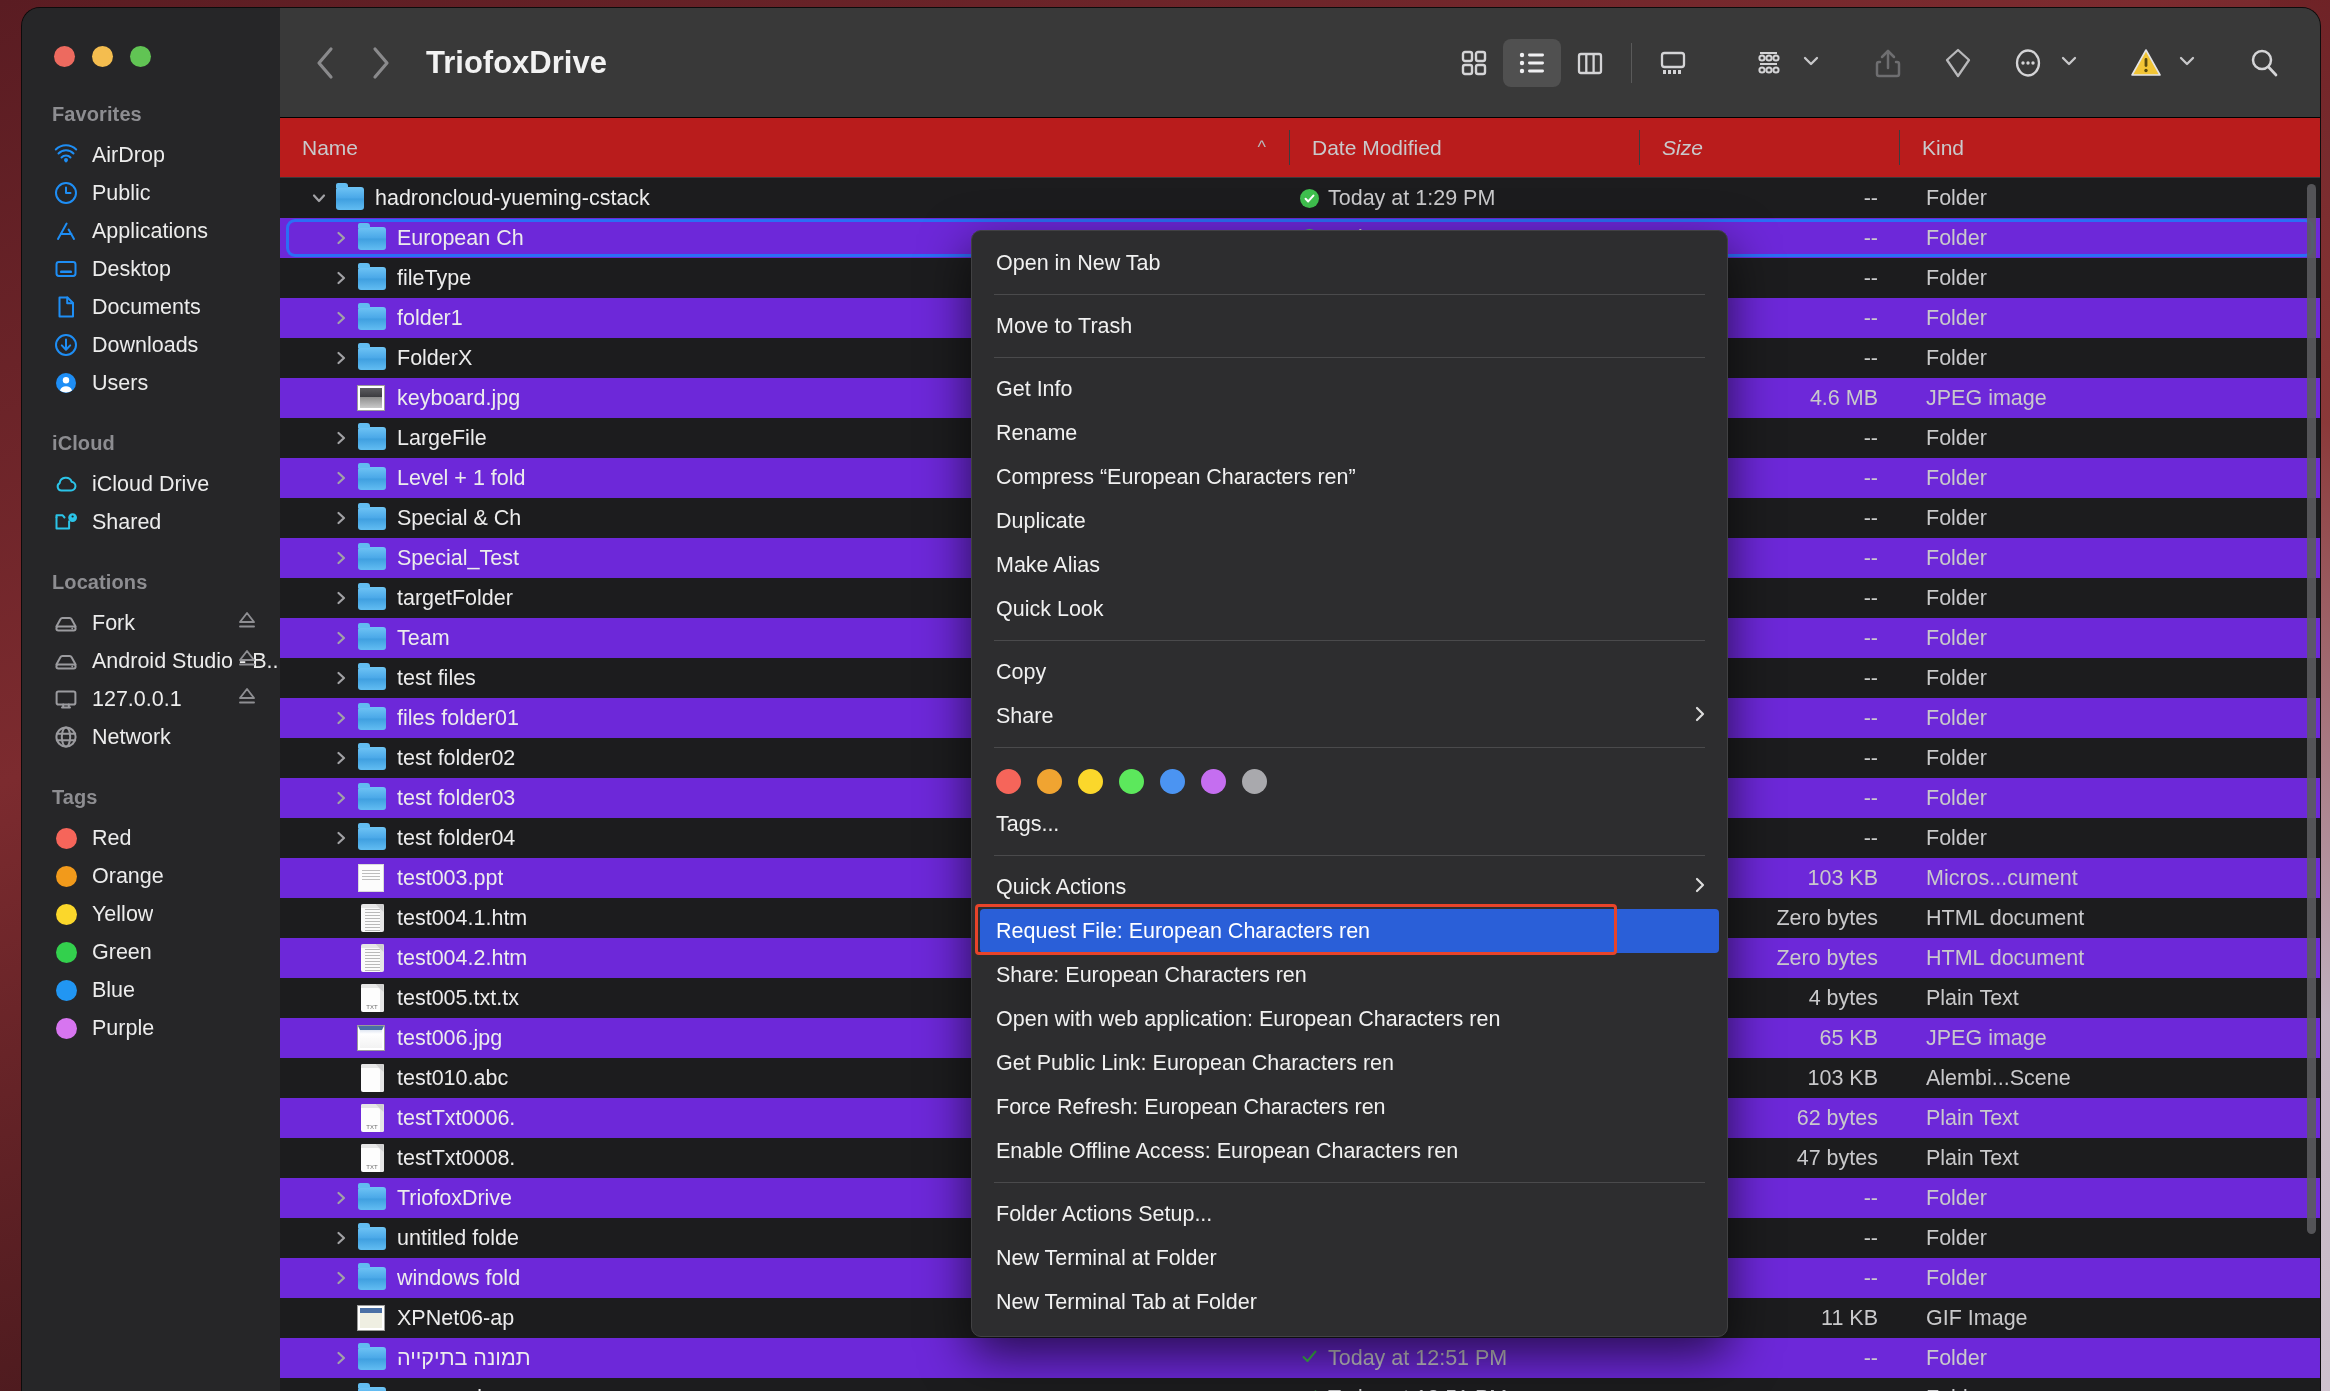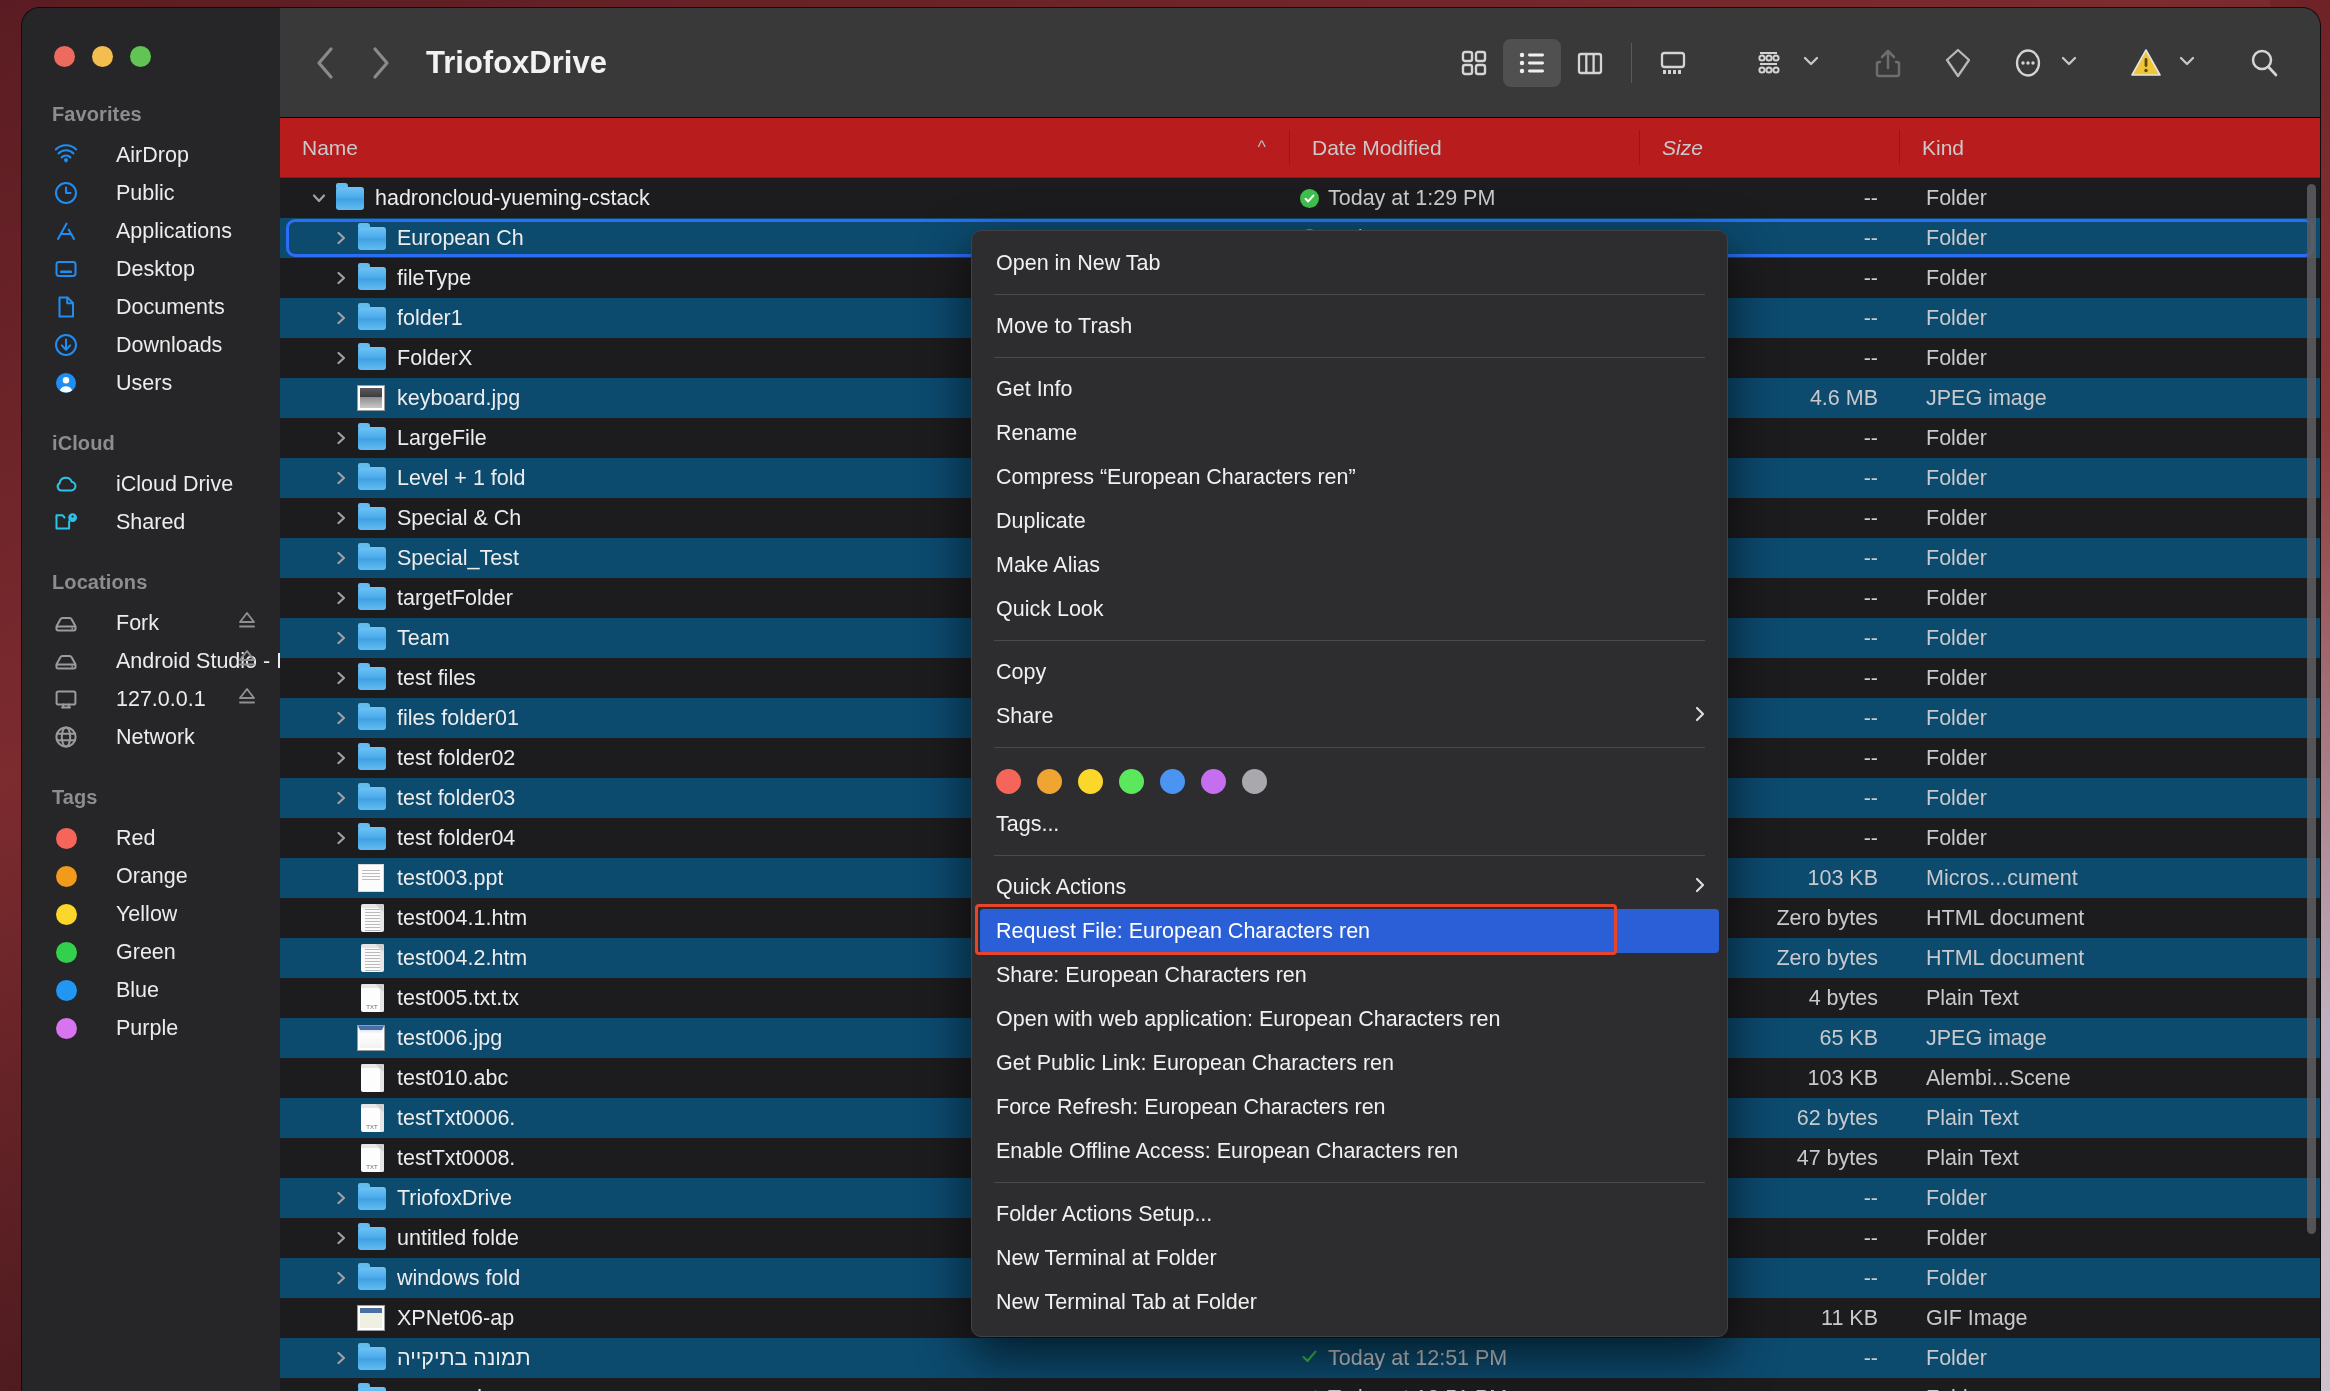--- a/index.html
+++ b/index.html
@@ -52,21 +52,20 @@
     color: #8d8d91; font-size: 20px; font-weight: 700;
     padding: 0 0 0 30px; margin-top: 30px; margin-bottom: 10px;
     letter-spacing: .1px;
   }
   #sidebar .first-group { margin-top: 36px; }
   .sb-item {
     display: flex; align-items: center;
     height: 38px; padding-left: 30px;
     color: #ececec; font-size: 21.5px;
     position: relative;
-    gap: 24px;
   }
   .sb-icon { width: 28px; height: 28px; flex: 0 0 28px; margin-right: 12px;
              display: flex; align-items: center; justify-content: center; }
   .sb-icon svg { display: block; }
   .sb-label { white-space: nowrap; overflow: hidden; }
   .sb-eject { position: absolute; right: 22px; top: 50%; transform: translateY(-50%); }
   .tagdot { width: 21px; height: 21px; border-radius: 50%; }
 
   
   #pane { flex: 1; display: flex; flex-direction: column; min-width: 0; position: relative; }
@@ -118,21 +117,21 @@
   .ch-size { width: 260px; flex: 0 0 260px; font-style: italic; }
   .ch-kind { flex: 1; }
 
   
   #filelist { flex: 1; overflow: hidden; background: #1c1c1e; position: relative; }
   .row {
     height: 40px; display: flex; align-items: center;
     font-size: 21.5px; color: #ececec;
     position: relative;
   }
-  .row.alt { background: #0c4a6e; }
+  .row.alt { background: #6d28d9; }
   .row.selected::after {
     content: ""; position: absolute; left: 6px; right: 6px; top: 1px; bottom: 1px;
     border: 3px solid #2b6ef5; border-radius: 9px; pointer-events: none;
   }
   .c-name {
     width: 1010px; flex: 0 0 1010px;
     display: flex; align-items: center; min-width: 0;
     padding-left: 0;
   }
   .twisty { width: 34px; flex: 0 0 34px; display: flex; align-items: center; justify-content: center; color: #9a9a9e; }

